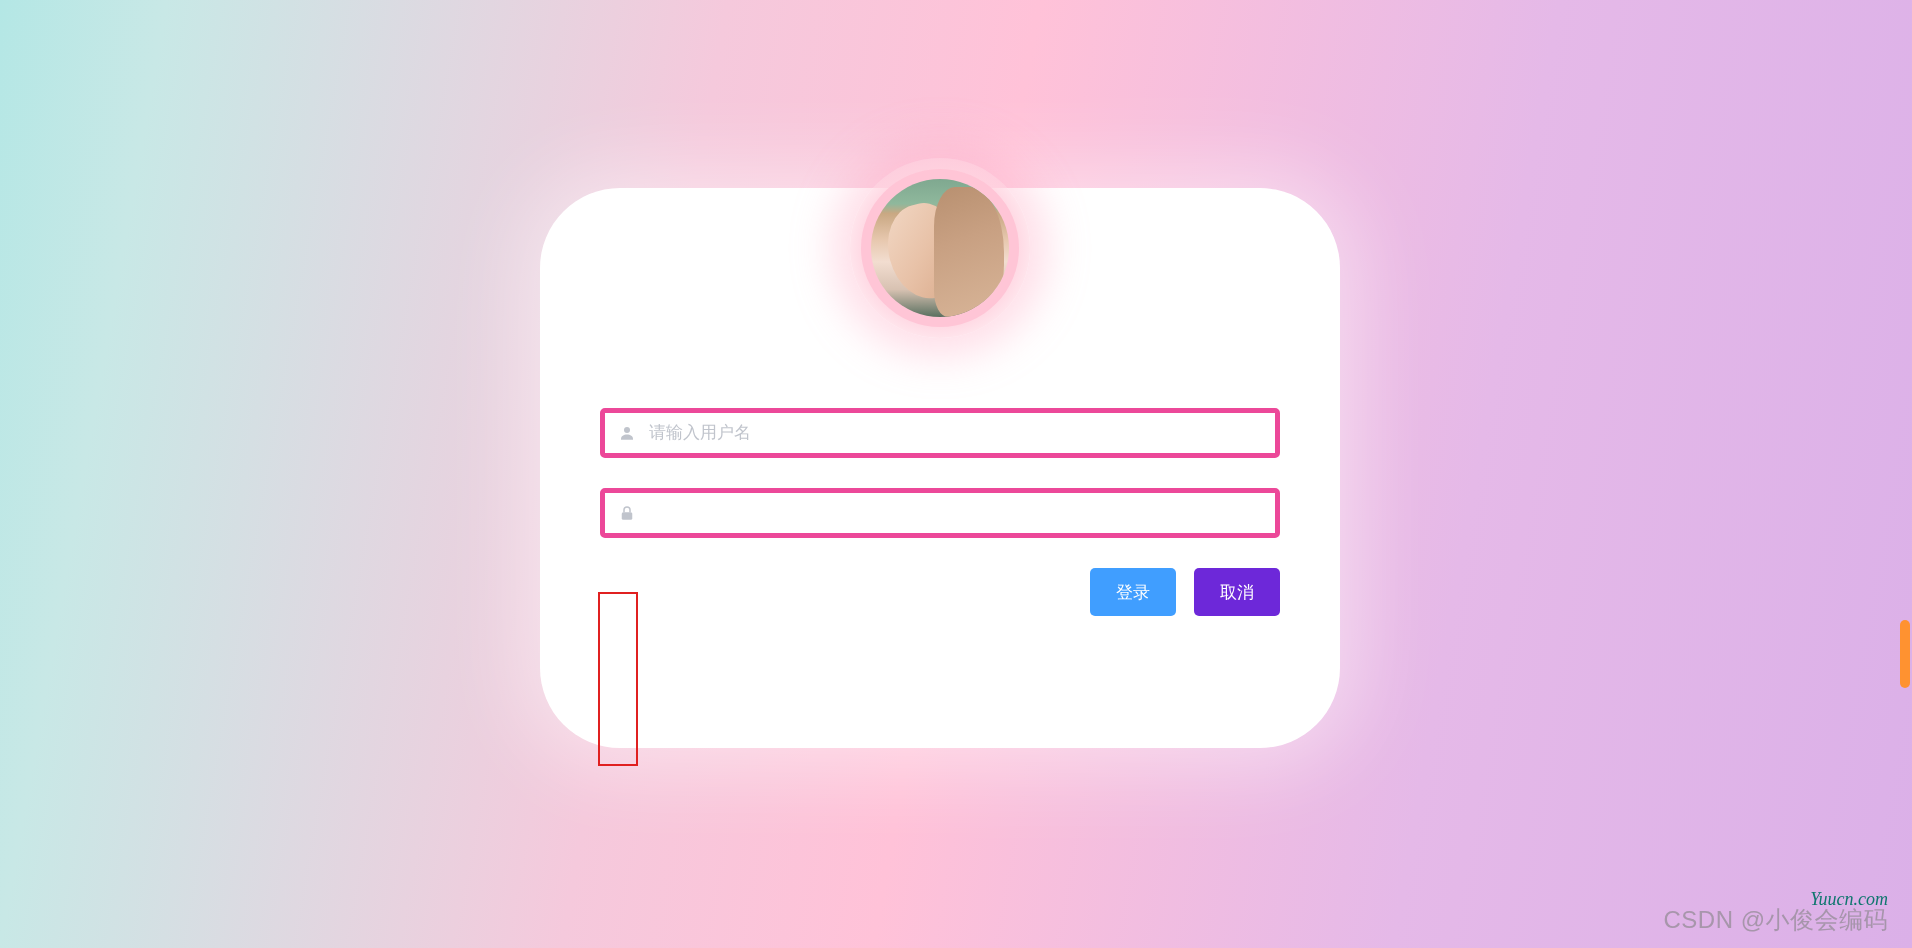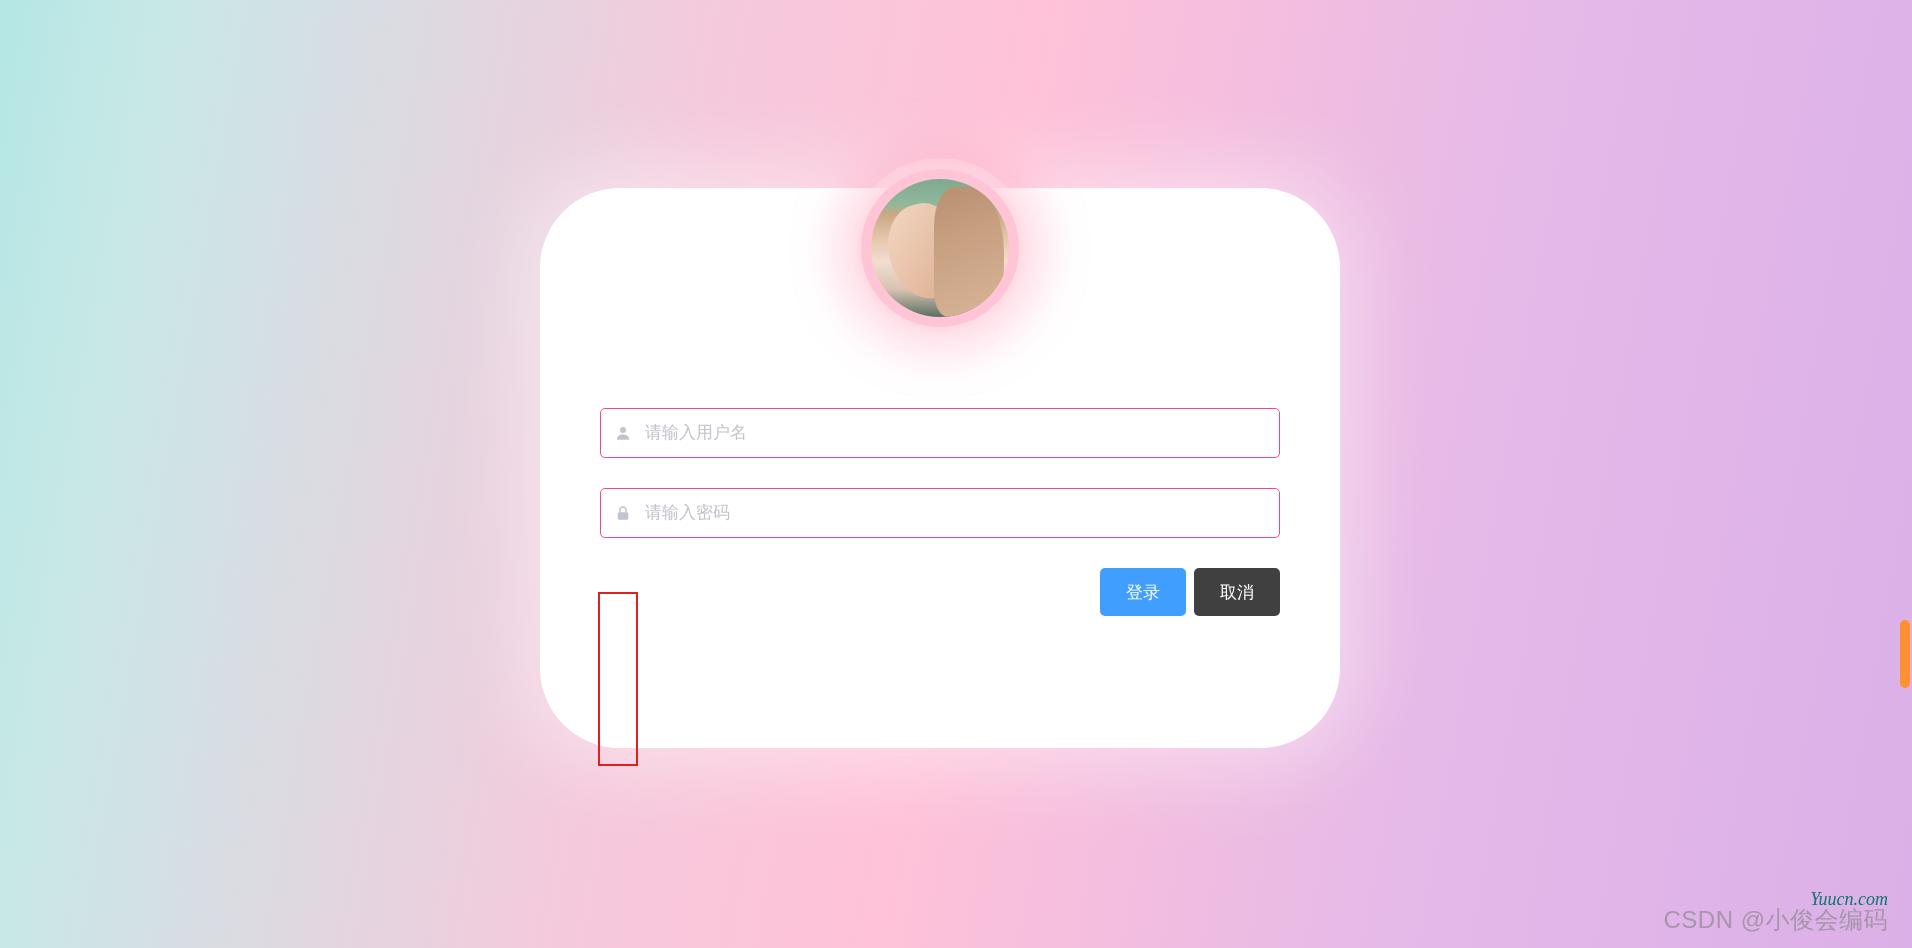--- a/index.html
+++ b/index.html
@@ -80,21 +80,21 @@
     .form-area {
       position: absolute;
       left: 60px;
       top: 220px;
       width: 680px;
     }
     .input-group {
       position: relative;
       width: 100%;
       height: 50px;
-      border: 1px solid #ec4899;
+      border: 5px solid #ec4899;
       border-radius: 5px;
       display: flex;
       align-items: center;
       margin-bottom: 30px;
       background: #fff;
     }
     .input-icon {
       width: 44px;
       height: 100%;
       display: flex;
@@ -121,40 +121,40 @@
     }
     .highlight-1 {
       left: 58px;
       top: 404px;
       width: 40px;
       height: 174px;
     }
     .button-row {
       display: flex;
       justify-content: flex-end;
-      gap: 8px;
+      gap: 18px;
       margin-top: 8px;
     }
     .btn {
       height: 48px;
       padding: 0 26px;
       border: none;
       border-radius: 5px;
       font-size: 17px;
       cursor: pointer;
       color: #fff;
       display: flex;
       align-items: center;
       justify-content: center;
     }
     .btn-primary {
       background: #409eff;
     }
     .btn-secondary {
-      background: #404040;
+      background: #6d28d9;
     }
     .scrollbar-dot {
       position: absolute;
       right: 2px;
       top: 620px;
       width: 10px;
       height: 68px;
       background: #ff9230;
       border-radius: 5px;
     }
@@ -199,21 +199,20 @@
       <input class="input-field" type="text" placeholder="请输入用户名" value="" style="">
     </div>
 
     <div class="input-group">
       <span class="input-icon">
         <svg width="18" height="18" viewBox="0 0 24 24" fill="currentColor">
           <rect x="5" y="11" width="14" height="10" rx="2"></rect>
           <path d="M8 11V8a4 4 0 0 1 8 0v3" fill="none" stroke="currentColor" stroke-width="2"></path>
         </svg>
       </span>
-      <input class="input-field" type="password" placeholder="请输入密码" value="" style="">
     </div>
 
     <div class="button-row">
       <button class="btn btn-primary">登录</button>
       <button class="btn btn-secondary">取消</button>
     </div>
 
   </div>
 
   <div class="highlight-box highlight-1"></div>

